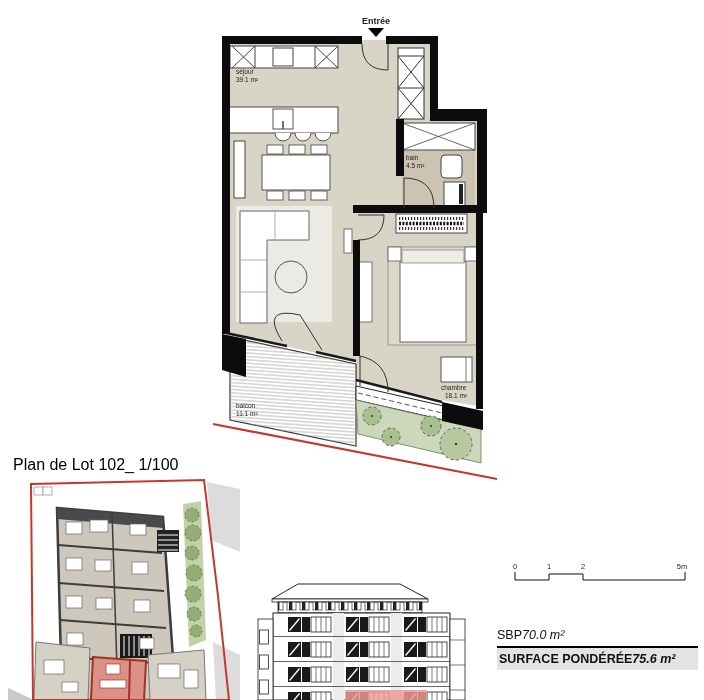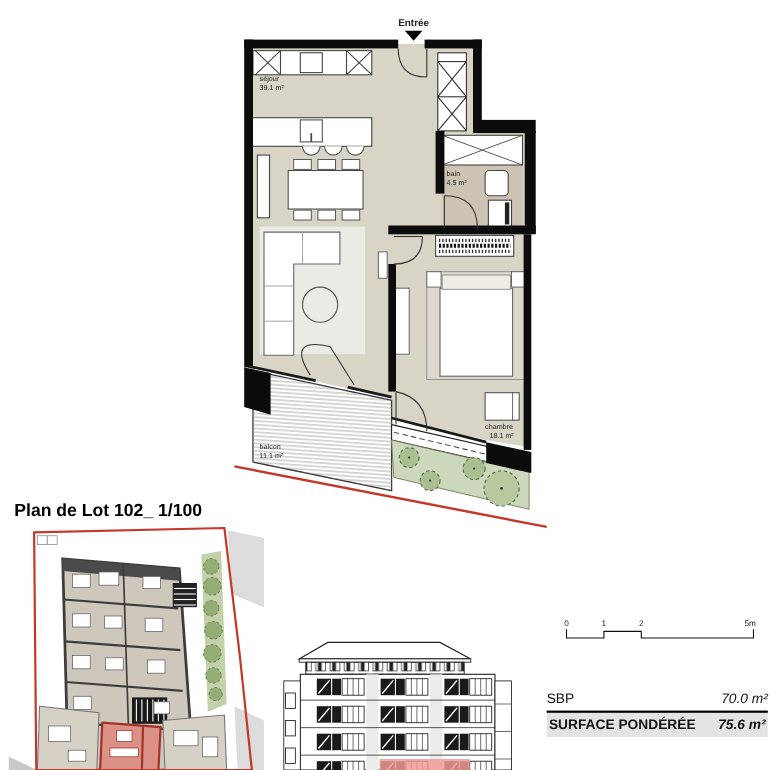--- a/index.html
+++ b/index.html
@@ -1,26 +1,26 @@
 <!DOCTYPE html>
 <html><head>
 <meta charset="utf-8">
 <style>
   html,body{margin:0;padding:0;background:#fff;}
   body{position:relative;width:704px;height:700px;overflow:hidden;
        font-family:"Liberation Sans",sans-serif;color:#111;}
   svg{position:absolute;left:0;top:0;}
   svg text{font-family:"Liberation Sans",sans-serif;fill:#222;}
-  .plan-title{position:absolute;left:13px;top:456px;font-size:16px;font-weight:bold;color:#000;}
+  .plan-title{position:absolute;left:13px;top:456px;font-size:16px;font-weight:normal;color:#000;}
   .lot-panel{position:absolute;left:497px;top:618px;width:201px;}
   .lot-head{display:flex;justify-content:space-between;align-items:center;height:26px;}
   .lot-head .lot-name{font-size:19px;font-weight:bold;word-spacing:7px;letter-spacing:.5px;}
   .swatch{width:42px;height:15px;display:inline-block;}
   .lot-rows{margin-top:7px;}
-  .lot-row{display:flex;justify-content:space-between;align-items:center;
+  .lot-row{display:flex;justify-content:flex-start;align-items:center;
            height:20px;font-size:12.5px;}
   .lot-row.hl{background:#e3e3e3;border-top:2px solid #000;font-weight:bold;height:22px;margin-top:1px;}
   .lot-row .val{text-align:right;font-style:italic;}
   .lot-row.hl .lbl{padding-left:2px;}
   .lot-row.hl .val{padding-right:2px;}
 </style>
 </head>
 <body>
 
 <svg width="704" height="700" viewBox="0 0 704 700">

